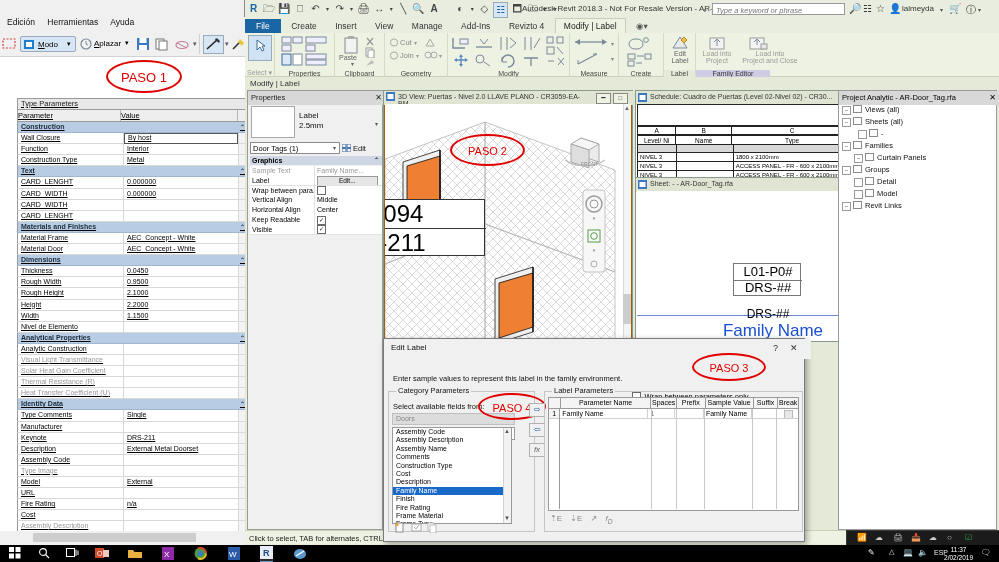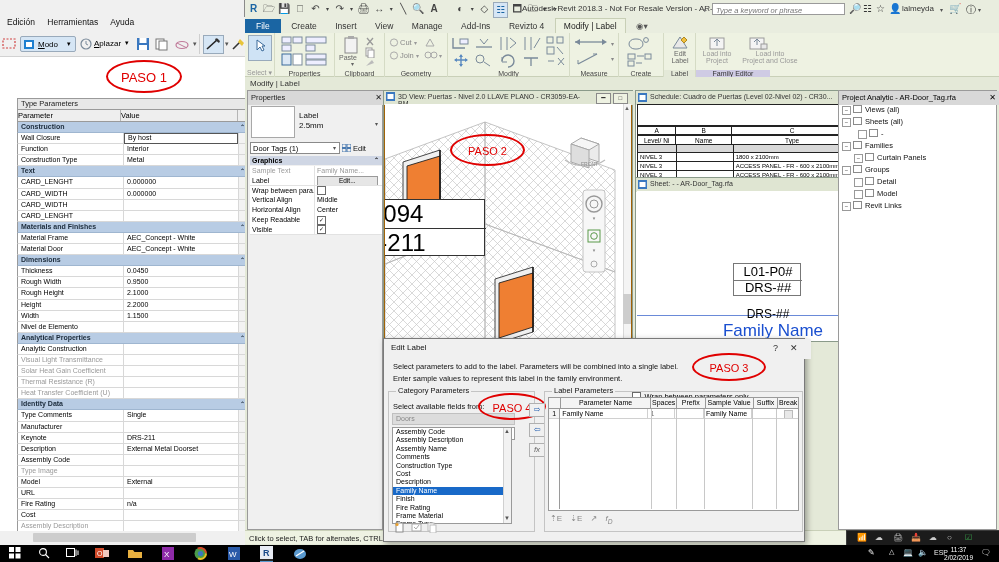--- a/index.html
+++ b/index.html
@@ -14,21 +14,21 @@
   #snipTitle{left:0;top:0;width:245px;height:17px;background:#f0f0f0;color:#555;font-size:8.5px;
              padding:4px 0 0 26px;}
   #snipMenu{left:0;top:17px;width:245px;height:14px;background:#f0f0f0;font-size:8.5px;color:#111;}
   #snipMenu span{margin-right:10px;}
   #snipTool{left:0;top:31px;width:245px;height:26px;background:#f0f0f0;border-bottom:1px solid #d2d2d2;}
   #snipCanvas{left:0;top:57px;width:245px;height:474px;background:#fff;overflow:hidden;}
   #snipScroll{left:0;top:531px;width:245px;height:14px;background:#f0f0f0;}
   #snipHThumb{left:33px;top:533px;width:163px;height:9px;background:#cdcdcd;border-radius:1px;}
 
   
-  #tp{left:18px;top:100px;width:212px;}
+  #tp{left:18px;top:100px;width:212px;text-decoration:underline;}
   #tpHead{width:228px;height:10px;background:#e8e8e8;border:1px solid #9a9a9a;border-bottom:none;
           font-size:7.5px;padding-left:3px;line-height:10px;color:#222;}
   .tprow{width:228px;height:10.1px;display:flex;border-left:1px solid #9a9a9a;border-right:1px solid #9a9a9a;
          border-bottom:1px solid #d8d8d8;font-size:7px;background:#fff;}
   .tprow .p{width:102px;padding-left:3px;line-height:10px;overflow:hidden;white-space:nowrap;
             border-right:1px solid #d8d8d8;}
   .tprow .v{flex:1;padding-left:3px;line-height:10px;overflow:hidden;white-space:nowrap;}
   .tprow .sb{width:7px;border-left:1px solid #d8d8d8;background:#f3f3f3;}
   .tpgrp{width:228px;height:10.1px;background:#b8cce4;border-left:1px solid #9a9a9a;
          border-right:1px solid #9a9a9a;border-bottom:1px solid #9fb6d0;
@@ -919,21 +919,20 @@
     <div class="abs" style="left:740px;top:532px;font-size:7px;color:#555">▣&nbsp;▤</div>
   </div>
 
   <div class="abs" id="dlg">
     <div id="dlgTitle">
       <span>Edit Label</span>
     </div>
     <span class="abs" style="left:389px;top:4px;font-size:9px;color:#333">?</span>
     <span class="abs" style="left:406px;top:4px;font-size:9px;color:#333">✕</span>
 
-    <div class="dlgtxt" style="left:9px;top:23px">Select parameters to add to the label.  Parameters will be combined into a single label.</div>
     <div class="dlgtxt" style="left:9px;top:35px">Enter sample values to represent this label in the family environment.</div>
 
     <div class="abs paso" style="left:308px;top:14px;width:74px;height:28px;line-height:27px;font-size:11px;">PASO 3</div>
 
     <div class="abs" style="left:248px;top:52px">
       <span class="chk"></span>
       <span style="font-size:7.5px;margin-left:1px">Wrap between parameters only</span>
     </div>
 
     <div class="gbox" style="left:4px;top:52px;width:145px;height:139px"></div>

